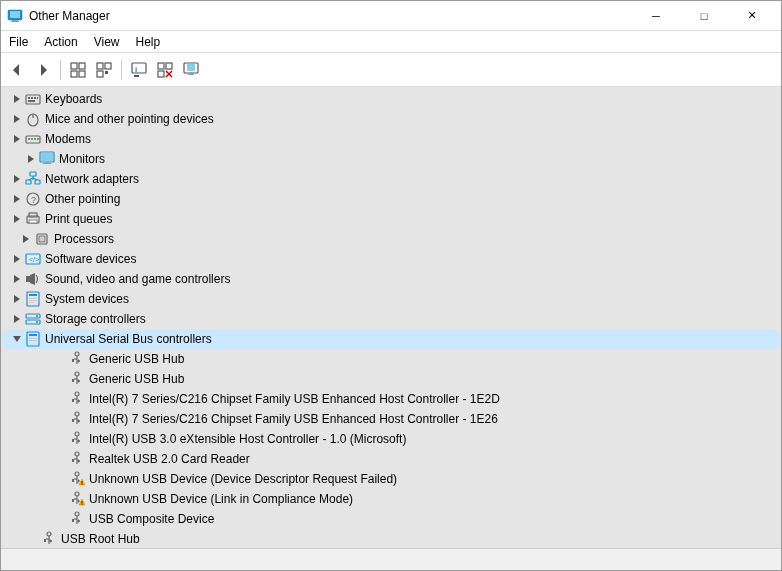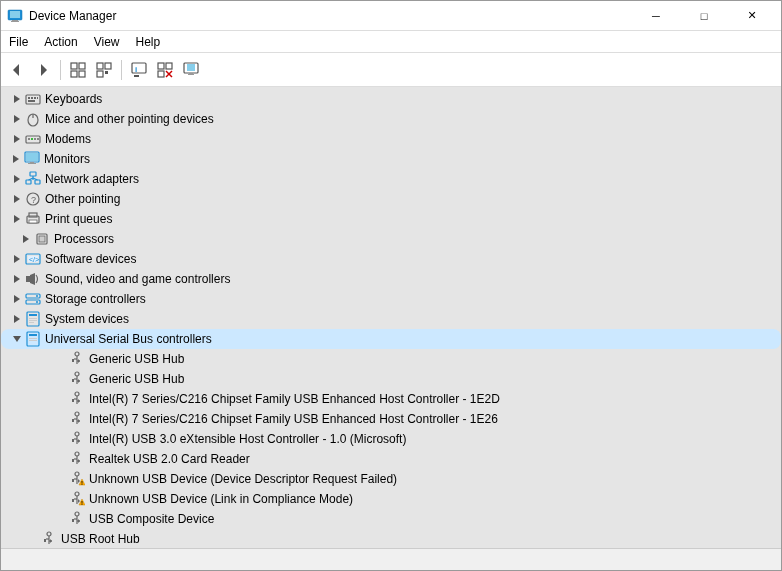--- a/index.html
+++ b/index.html
@@ -157,21 +157,21 @@
 
   <div class="title-bar">
     <div class="title-bar-left">
 
       <svg width="16" height="16" viewBox="0 0 16 16">
         <rect x="1" y="2" width="14" height="10" rx="1" fill="#1e8fd5" stroke="#1070b0" stroke-width="0.5"></rect>
         <rect x="3" y="3" width="10" height="7" fill="#87ceeb"></rect>
         <rect x="5" y="12" width="6" height="1" fill="#999"></rect>
         <rect x="4" y="13" width="8" height="1" fill="#999"></rect>
       </svg>
-      <span class="title-bar-title">Device Manager</span>
+      <span class="title-bar-title">Other Manager</span>
     </div>
     <div class="title-bar-controls">
       <button class="title-btn">─</button>
       <button class="title-btn">□</button>
       <button class="title-btn close">✕</button>
     </div>
   </div>
 
   <div class="menu-bar">
     <div class="menu-item">File</div>
@@ -286,21 +286,21 @@
             <svg width="16" height="16" viewBox="0 0 16 16">
               <rect x="1" y="5" width="14" height="7" rx="1" fill="none" stroke="#666" stroke-width="1.2"></rect>
               <circle cx="4" cy="8" r="1" fill="#666"></circle>
               <circle cx="7" cy="8" r="1" fill="#0a0"></circle>
               <circle cx="10" cy="8" r="1" fill="#666"></circle>
               <circle cx="13" cy="8" r="1" fill="#666"></circle>
             </svg>
           </span>
           <span class="item-label">Modems</span>
         </div>
-        <div class="tree-item" style="padding-left: 7px;">
+        <div class="tree-item" style="padding-left: 22px;">
           <span class="expand-btn">
             <svg width="10" height="10" viewBox="0 0 10 10">
               <polygon points="2,1 8,5 2,9" fill="#555"></polygon>
             </svg>
           </span>
           <span class="item-icon">
             <svg width="16" height="16" viewBox="0 0 16 16">
               <rect x="1" y="1" width="14" height="10" rx="1" fill="none" stroke="#1e8fd5" stroke-width="1.2"></rect>
               <rect x="2" y="2" width="12" height="8" fill="#87ceeb"></rect>
               <rect x="6" y="11" width="4" height="1" fill="#999"></rect>
@@ -401,45 +401,45 @@
           <span class="item-label">Sound, video and game controllers</span>
         </div>
         <div class="tree-item" style="padding-left: 8px;">
           <span class="expand-btn">
             <svg width="10" height="10" viewBox="0 0 10 10">
               <polygon points="2,1 8,5 2,9" fill="#555"></polygon>
             </svg>
           </span>
           <span class="item-icon">
             <svg width="16" height="16" viewBox="0 0 16 16">
-              <rect x="1" y="3" width="14" height="4" rx="1" fill="none" stroke="#1e8fd5" stroke-width="1.2"></rect>
-              <rect x="1" y="9" width="14" height="4" rx="1" fill="none" stroke="#1e8fd5" stroke-width="1.2"></rect>
-              <circle cx="12" cy="5" r="1" fill="#1e8fd5"></circle>
-              <circle cx="12" cy="11" r="1" fill="#1e8fd5"></circle>
-            </svg>
-          </span>
-          <span class="item-label">Storage controllers</span>
-        </div>
-        <div class="tree-item" style="padding-left: 8px;">
-          <span class="expand-btn">
-            <svg width="10" height="10" viewBox="0 0 10 10">
-              <polygon points="2,1 8,5 2,9" fill="#555"></polygon>
-            </svg>
-          </span>
-          <span class="item-icon">
-            <svg width="16" height="16" viewBox="0 0 16 16">
               <rect x="2" y="1" width="12" height="14" rx="1" fill="none" stroke="#1e8fd5" stroke-width="1.2"></rect>
               <rect x="4" y="3" width="8" height="2" fill="#1e8fd5"></rect>
               <rect x="4" y="7" width="8" height="1" fill="#ccc"></rect>
               <rect x="4" y="9" width="8" height="1" fill="#ccc"></rect>
               <rect x="4" y="11" width="5" height="1" fill="#ccc"></rect>
             </svg>
           </span>
           <span class="item-label">System devices</span>
         </div>
+        <div class="tree-item" style="padding-left: 8px;">
+          <span class="expand-btn">
+            <svg width="10" height="10" viewBox="0 0 10 10">
+              <polygon points="2,1 8,5 2,9" fill="#555"></polygon>
+            </svg>
+          </span>
+          <span class="item-icon">
+            <svg width="16" height="16" viewBox="0 0 16 16">
+              <rect x="1" y="3" width="14" height="4" rx="1" fill="none" stroke="#1e8fd5" stroke-width="1.2"></rect>
+              <rect x="1" y="9" width="14" height="4" rx="1" fill="none" stroke="#1e8fd5" stroke-width="1.2"></rect>
+              <circle cx="12" cy="5" r="1" fill="#1e8fd5"></circle>
+              <circle cx="12" cy="11" r="1" fill="#1e8fd5"></circle>
+            </svg>
+          </span>
+          <span class="item-label">Storage controllers</span>
+        </div>
         <div class="tree-item selected" style="padding-left: 8px; background: rgb(204, 232, 255);">
           <span class="expand-btn">
             <svg width="10" height="10" viewBox="0 0 10 10">
               <polygon points="1,2 9,2 5,8" fill="#555"></polygon>
             </svg>
           </span>
           <span class="item-icon">
             <svg width="16" height="16" viewBox="0 0 16 16">
               <rect x="2" y="1" width="12" height="14" rx="1" fill="none" stroke="#1e8fd5" stroke-width="1.2"></rect>
               <rect x="4" y="3" width="8" height="2" fill="#1e8fd5"></rect>

